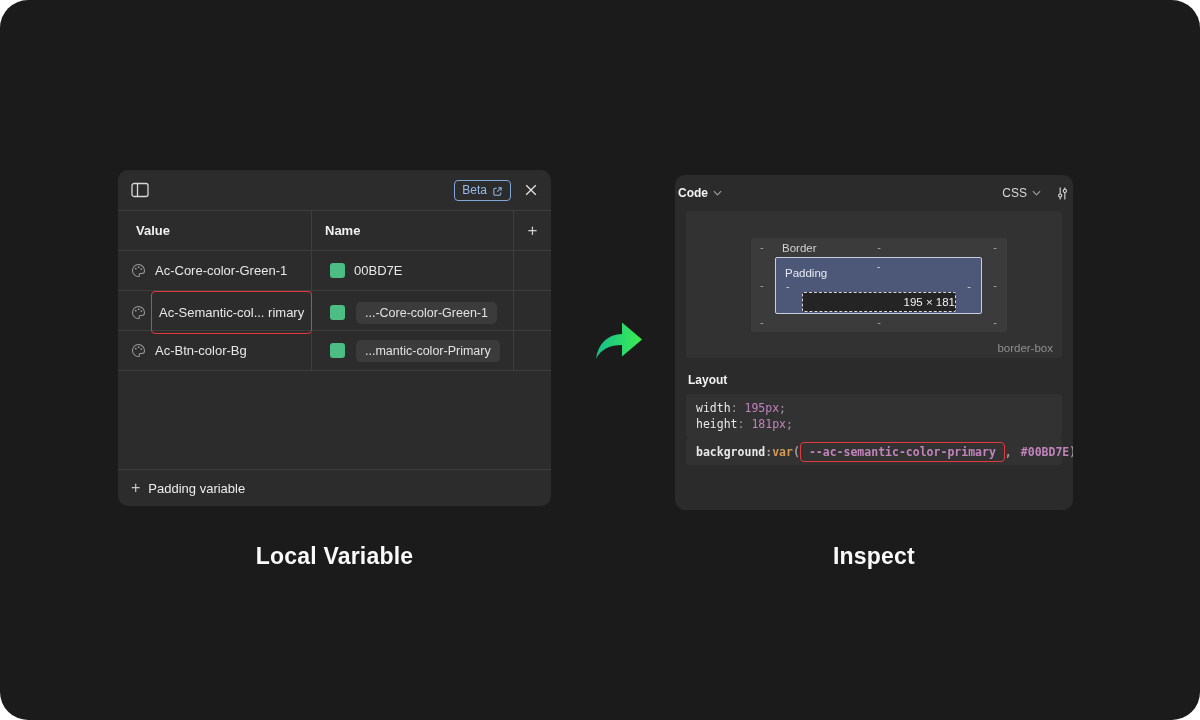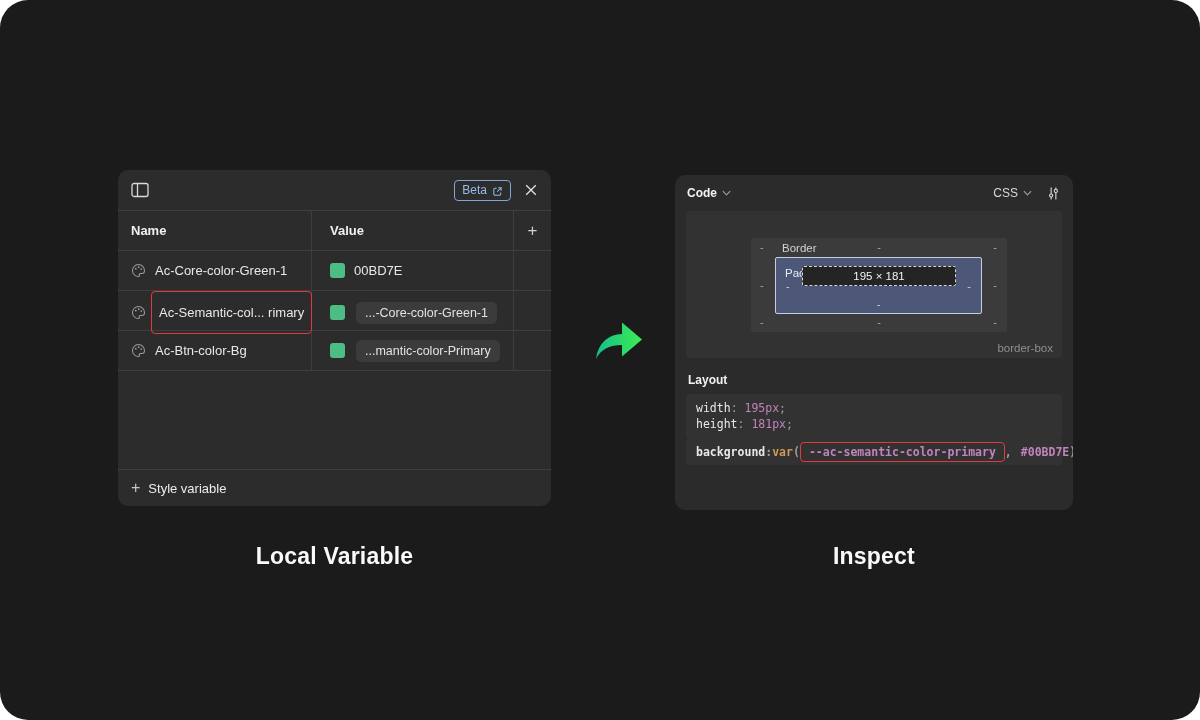--- a/index.html
+++ b/index.html
@@ -31,43 +31,43 @@
   .pill { background:#3b3b3b; border-radius:5px; padding:4px 9px; font-size:12.5px; color:#e2e2e2; margin-left:2px; white-space:nowrap; }
   .red-box { border:1.5px solid #e2393f; border-radius:4px; padding:13px 7px; margin-left:-4px; white-space:nowrap; }
   .lp-empty { flex:1; }
   .lp-footer { height:37px; flex:none; border-top:1px solid #3e3e3e; display:flex; align-items:center; gap:8px; padding:0 13px; }
   .lp-footer .label { font-size:13px; color:#ececec; }
   .lp-footer .plus-glyph { font-size:16px; color:#c9c9c9; }
 
   
   .right-panel { position:absolute; left:675px; top:175px; width:398px; height:335px;
     background:#2b2b2b; border-radius:10px; overflow:hidden; }
-  .rp-header { height:36px; display:flex; align-items:center; padding:0 12px; }
+  .rp-header { height:36px; display:flex; align-items:center; padding:0 3px; }
   .rp-header .title { font-size:12px; font-weight:bold; color:#f2f2f2; }
   .rp-header .spacer { flex:1; }
   .rp-header .lang { font-size:12px; color:#d8d8d8; }
   .dd-chevron { margin-left:5px; display:inline-flex; }
   .sliders { margin-left:14px; display:inline-flex; }
 
   .rp-section { position:relative; margin:0 11px; height:147px; background:#323232; border-radius:3px; }
   .box-border { position:absolute; left:65px; top:27px; width:256px; height:94px; background:#3b3b3b; border-radius:2px; }
   .dash { position:absolute; color:#a9a9a9; font-size:11px; line-height:11px; font-family:"Liberation Sans",sans-serif; }
   .bb-label { position:absolute; left:31px; top:4px; font-size:11.5px; color:#d2d2d2; }
   .d-tl{left:9px; top:4px;} .d-tc{left:50%; transform:translateX(-50%); top:4px;} .d-tr{right:10px; top:4px;}
   .d-ml{left:9px; top:50%; transform:translateY(-50%);} .d-mr{right:10px; top:50%; transform:translateY(-50%);}
   .d-bl{left:9px; bottom:4px;} .d-bc{left:50%; transform:translateX(-50%); bottom:4px;} .d-br{right:10px; bottom:4px;}
   .box-padding { position:absolute; left:24px; top:19px; width:207px; height:57px; background:#4d5878;
     border:1px solid #c7cee2; border-radius:2px; }
   .bp-label { position:absolute; left:9px; top:9px; font-size:11.5px; color:#e6eaf4; }
   .p-tc{left:50%; transform:translateX(-50%); top:3px; color:#c9cfde;}
   .p-ml{left:10px; top:50%; transform:translateY(-50%); color:#c9cfde;}
   .p-mr{right:10px; top:50%; transform:translateY(-50%); color:#c9cfde;}
   .p-bc{left:50%; transform:translateX(-50%); bottom:3px; color:#c9cfde;}
-  .box-content { position:absolute; left:26px; top:8px; width:154px; height:20px; background:#242424;
-    border:1px dashed #d6d6d6; border-radius:2px; display:flex; align-items:center; justify-content:center;
+  .box-content { position:absolute; left:26px; top:34px; width:154px; height:20px; background:#242424;
+    border:1px dashed #d6d6d6; border-radius:2px; display:flex; align-items:center; justify-content:flex-end;
     font-size:11.5px; color:#f2f2f2; }
   .sizing-label { position:absolute; right:9px; bottom:4px; font-size:11.5px; color:#8f8f8f; }
 
   .rp-title { margin:15px 13px 7px 13px; font-size:12px; font-weight:bold; color:#f2f2f2; }
   .rp-title.second { margin-top:17px; }
   .rp-code { margin:0 11px; background:#323232; border-radius:3px; padding:6px 10px;
     font-family:"DejaVu Sans Mono", monospace; font-size:11.5px; line-height:16px; color:#9d9d9d; white-space:nowrap; }
   .rp-code .prop { color:#e8e8e8; }
   .rp-code .val { color:#c083bb; }
   .rp-code .fn { color:#d29a55; }
@@ -110,22 +110,22 @@
           </span>
         </span>
         <span class="close-btn">
           <svg width="14" height="14" viewBox="0 0 14 14">
               <path d="M2.2 2.2l9.6 9.6M11.8 2.2L2.2 11.8" stroke="#e4e4e4" stroke-width="1.3"></path>
             </svg>
         </span>
       </div>
 
       <div class="lp-grid-row lp-thead">
+        <div class="cell val">Value</div>
         <div class="cell">Name</div>
-        <div class="cell val">Value</div>
         <div class="cell extra">
           <span class="plus-glyph">+</span>
         </div>
       </div>
 
       <div class="lp-grid-row lp-row">
         <div class="cell">
           <span>
             <svg width="15" height="15" viewBox="0 0 16 16">
                 <path d="M8 1.6a6.4 6.4 0 1 0 0 12.8c1 0 1.25-.65.92-1.4-.35-.8-.05-1.75 1.08-1.75h1.5c1.7 0 2.9-1.15 2.9-2.95C14.4 4.4 11.5 1.6 8 1.6z" fill="none" stroke="#9a9a9a" stroke-width="1.1"></path>
@@ -180,21 +180,21 @@
           <span class="swatch"></span>
           <span class="pill">...mantic-color-Primary</span>
         </div>
         <div class="cell"></div>
       </div>
 
       <div class="lp-empty"></div>
 
       <div class="lp-footer">
         <span class="plus-glyph">+</span>
-        <span class="label">Style variable</span>
+        <span class="label">Padding variable</span>
       </div>
     </section>
 
     <div class="mid-arrow">
       <svg width="52" height="46" viewBox="0 0 52 46">
         <defs>
           <linearGradient id="ag" x1="0" y1="0" x2="1" y2="0">
             <stop offset="0" stop-color="#16bd8d"></stop>
               <stop offset="1" stop-color="#3bee51"></stop>
           </linearGradient>

